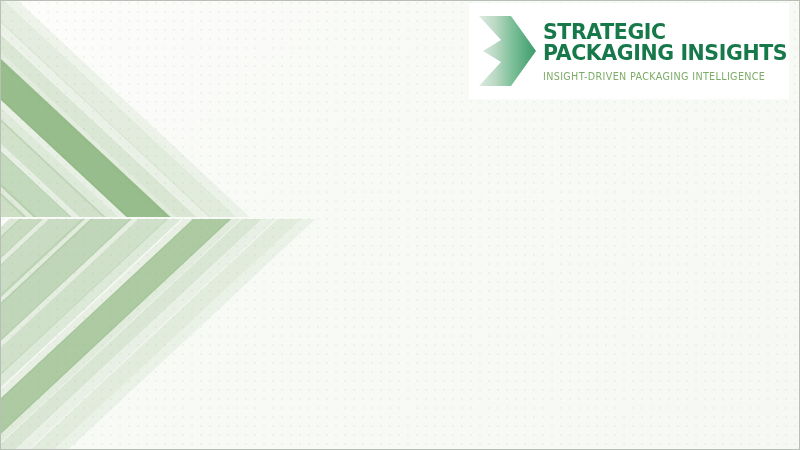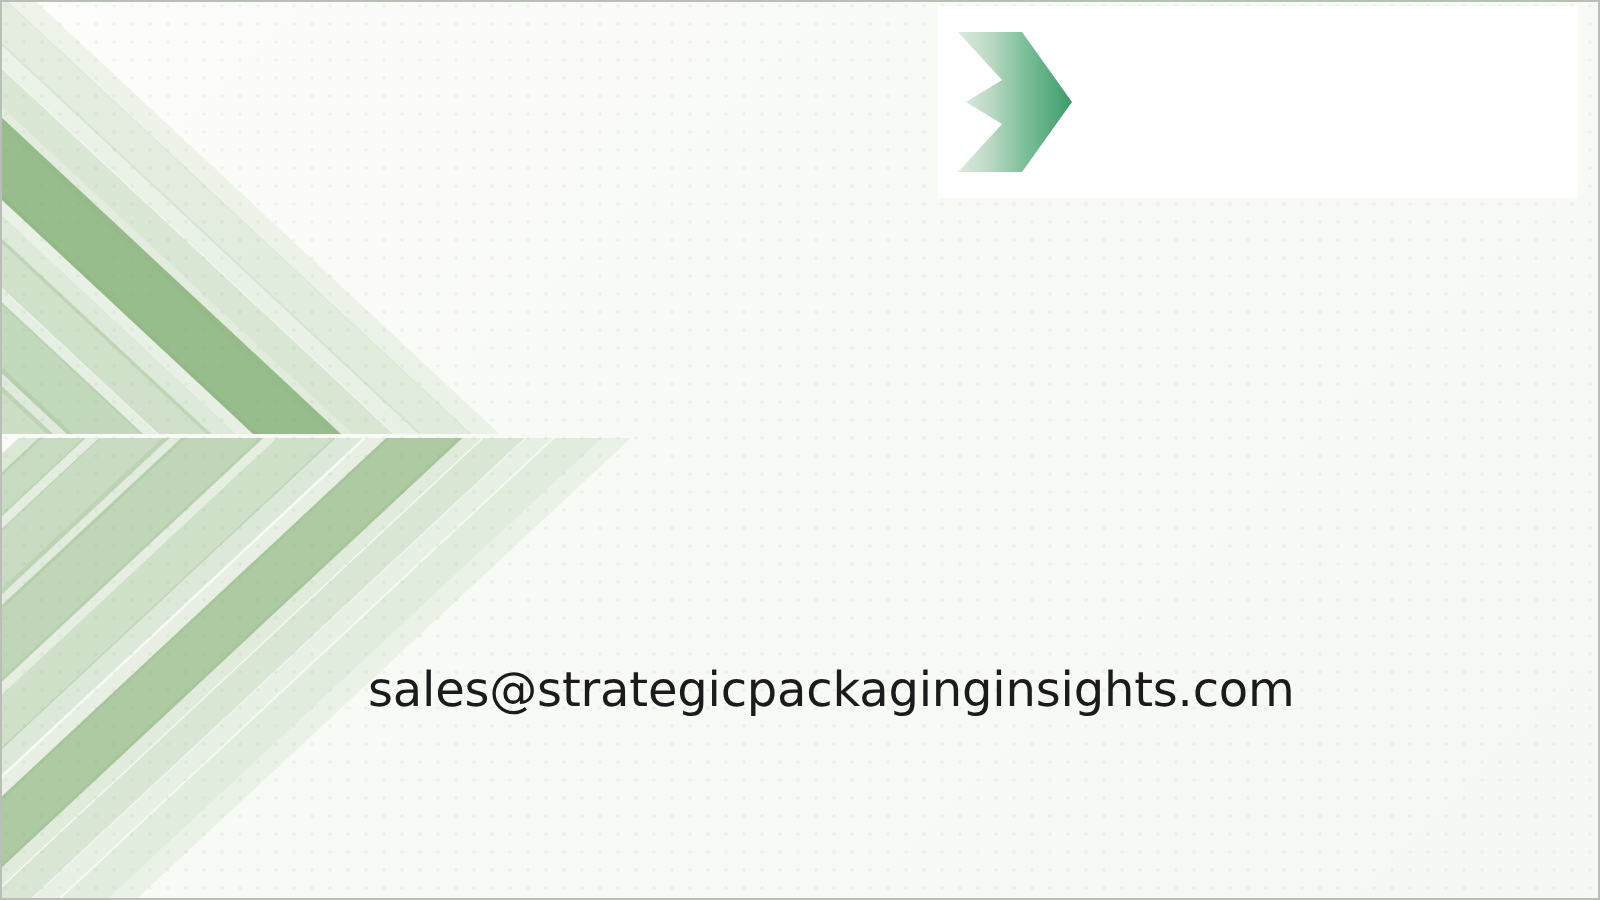--- a/index.html
+++ b/index.html
@@ -177,18 +177,22 @@
       <defs>
         <linearGradient id="chevGrad" x1="0" y1="0" x2="1" y2="0">
           <stop offset="0%" stop-color="#dcebe0"></stop>
           <stop offset="28%" stop-color="#bcd9c4"></stop>
           <stop offset="58%" stop-color="#7dc09a"></stop>
           <stop offset="100%" stop-color="#3d9b6b"></stop>
         </linearGradient>
       </defs>
       <path d="M4 2 L36 2 L61 37 L36 72 L4 72 L26 48 L8 37 L26 26 Z" fill="url(#chevGrad)"></path>
     </svg>
+    <div class="logo-text">
+      <div class="logo-line1">STRATEGIC</div>
+      <div class="logo-line2">PACKAGING INSIGHTS</div>
+      <div class="logo-tagline">INSIGHT-DRIVEN PACKAGING INTELLIGENCE</div>
+    </div>
   </div>
 
 
-  <div class="slide-email">sales@strategicpackaginginsights.com</div>
 
 </div>
 
 </body></html>

